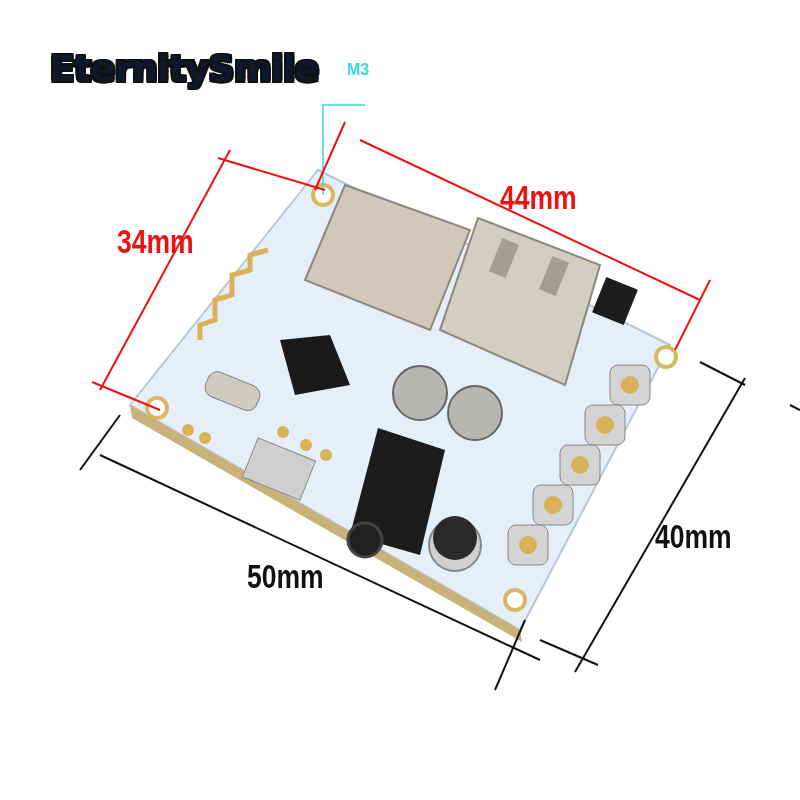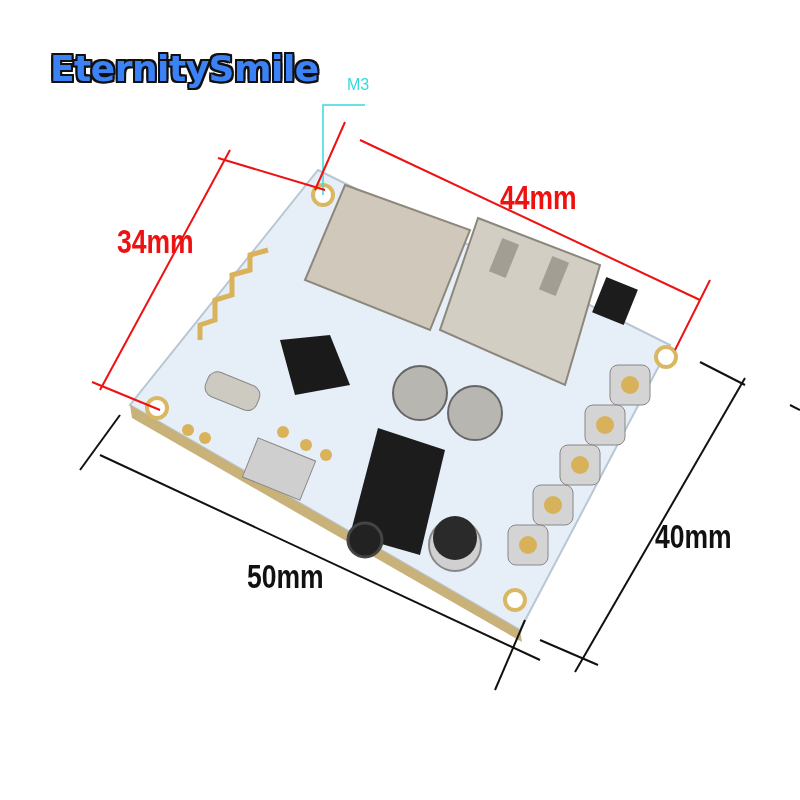--- a/index.html
+++ b/index.html
@@ -1,24 +1,24 @@
 <!DOCTYPE html>
 <html><head>
   <meta charset="utf-8">
   <style>
     html, body { margin: 0; padding: 0; background: #ffffff; }
     body { width: 800px; height: 800px; position: relative; overflow: hidden; font-family: "Liberation Sans", sans-serif; }
     .abs { position: absolute; }
     .brand {
-      left: 50px; top: 48px; font-size: 36px; font-weight: bold; color: #3b82f6;
+      left: 50px; top: 48px; font-size: 36px; font-weight: bold; color: #0f172a;
       font-family: "DejaVu Sans", sans-serif; letter-spacing: -0.5px;
       text-shadow: -2px -2px 0 #111, 2px -2px 0 #111, -2px 2px 0 #111, 2px 2px 0 #111,
                    0 2px 0 #111, 0 -2px 0 #111, 2px 0 0 #111, -2px 0 0 #111;
     }
-    .m3 { left: 347px; top: 76px; font-size: 16px; font-weight: normal; color: #3ad8dd; font-family: "Liberation Sans Narrow", "Liberation Sans", sans-serif; }
+    .m3 { left: 347px; top: 61px; font-size: 16px; font-weight: bold; color: #3ad8dd; font-family: "Liberation Sans Narrow", "Liberation Sans", sans-serif; }
     .dim { font-family: "Liberation Sans", sans-serif; font-weight: bold; transform: scaleX(0.78); transform-origin: left top; }
     .dim-red { color: #ee1111; font-size: 34px; }
     .dim-black { color: #111; font-size: 34px; }
     svg.overlay { position: absolute; left: 0; top: 0; }
   </style>
 </head>
 <body>
 
 <svg class="overlay" width="800" height="800" viewBox="0 0 800 800">
 

